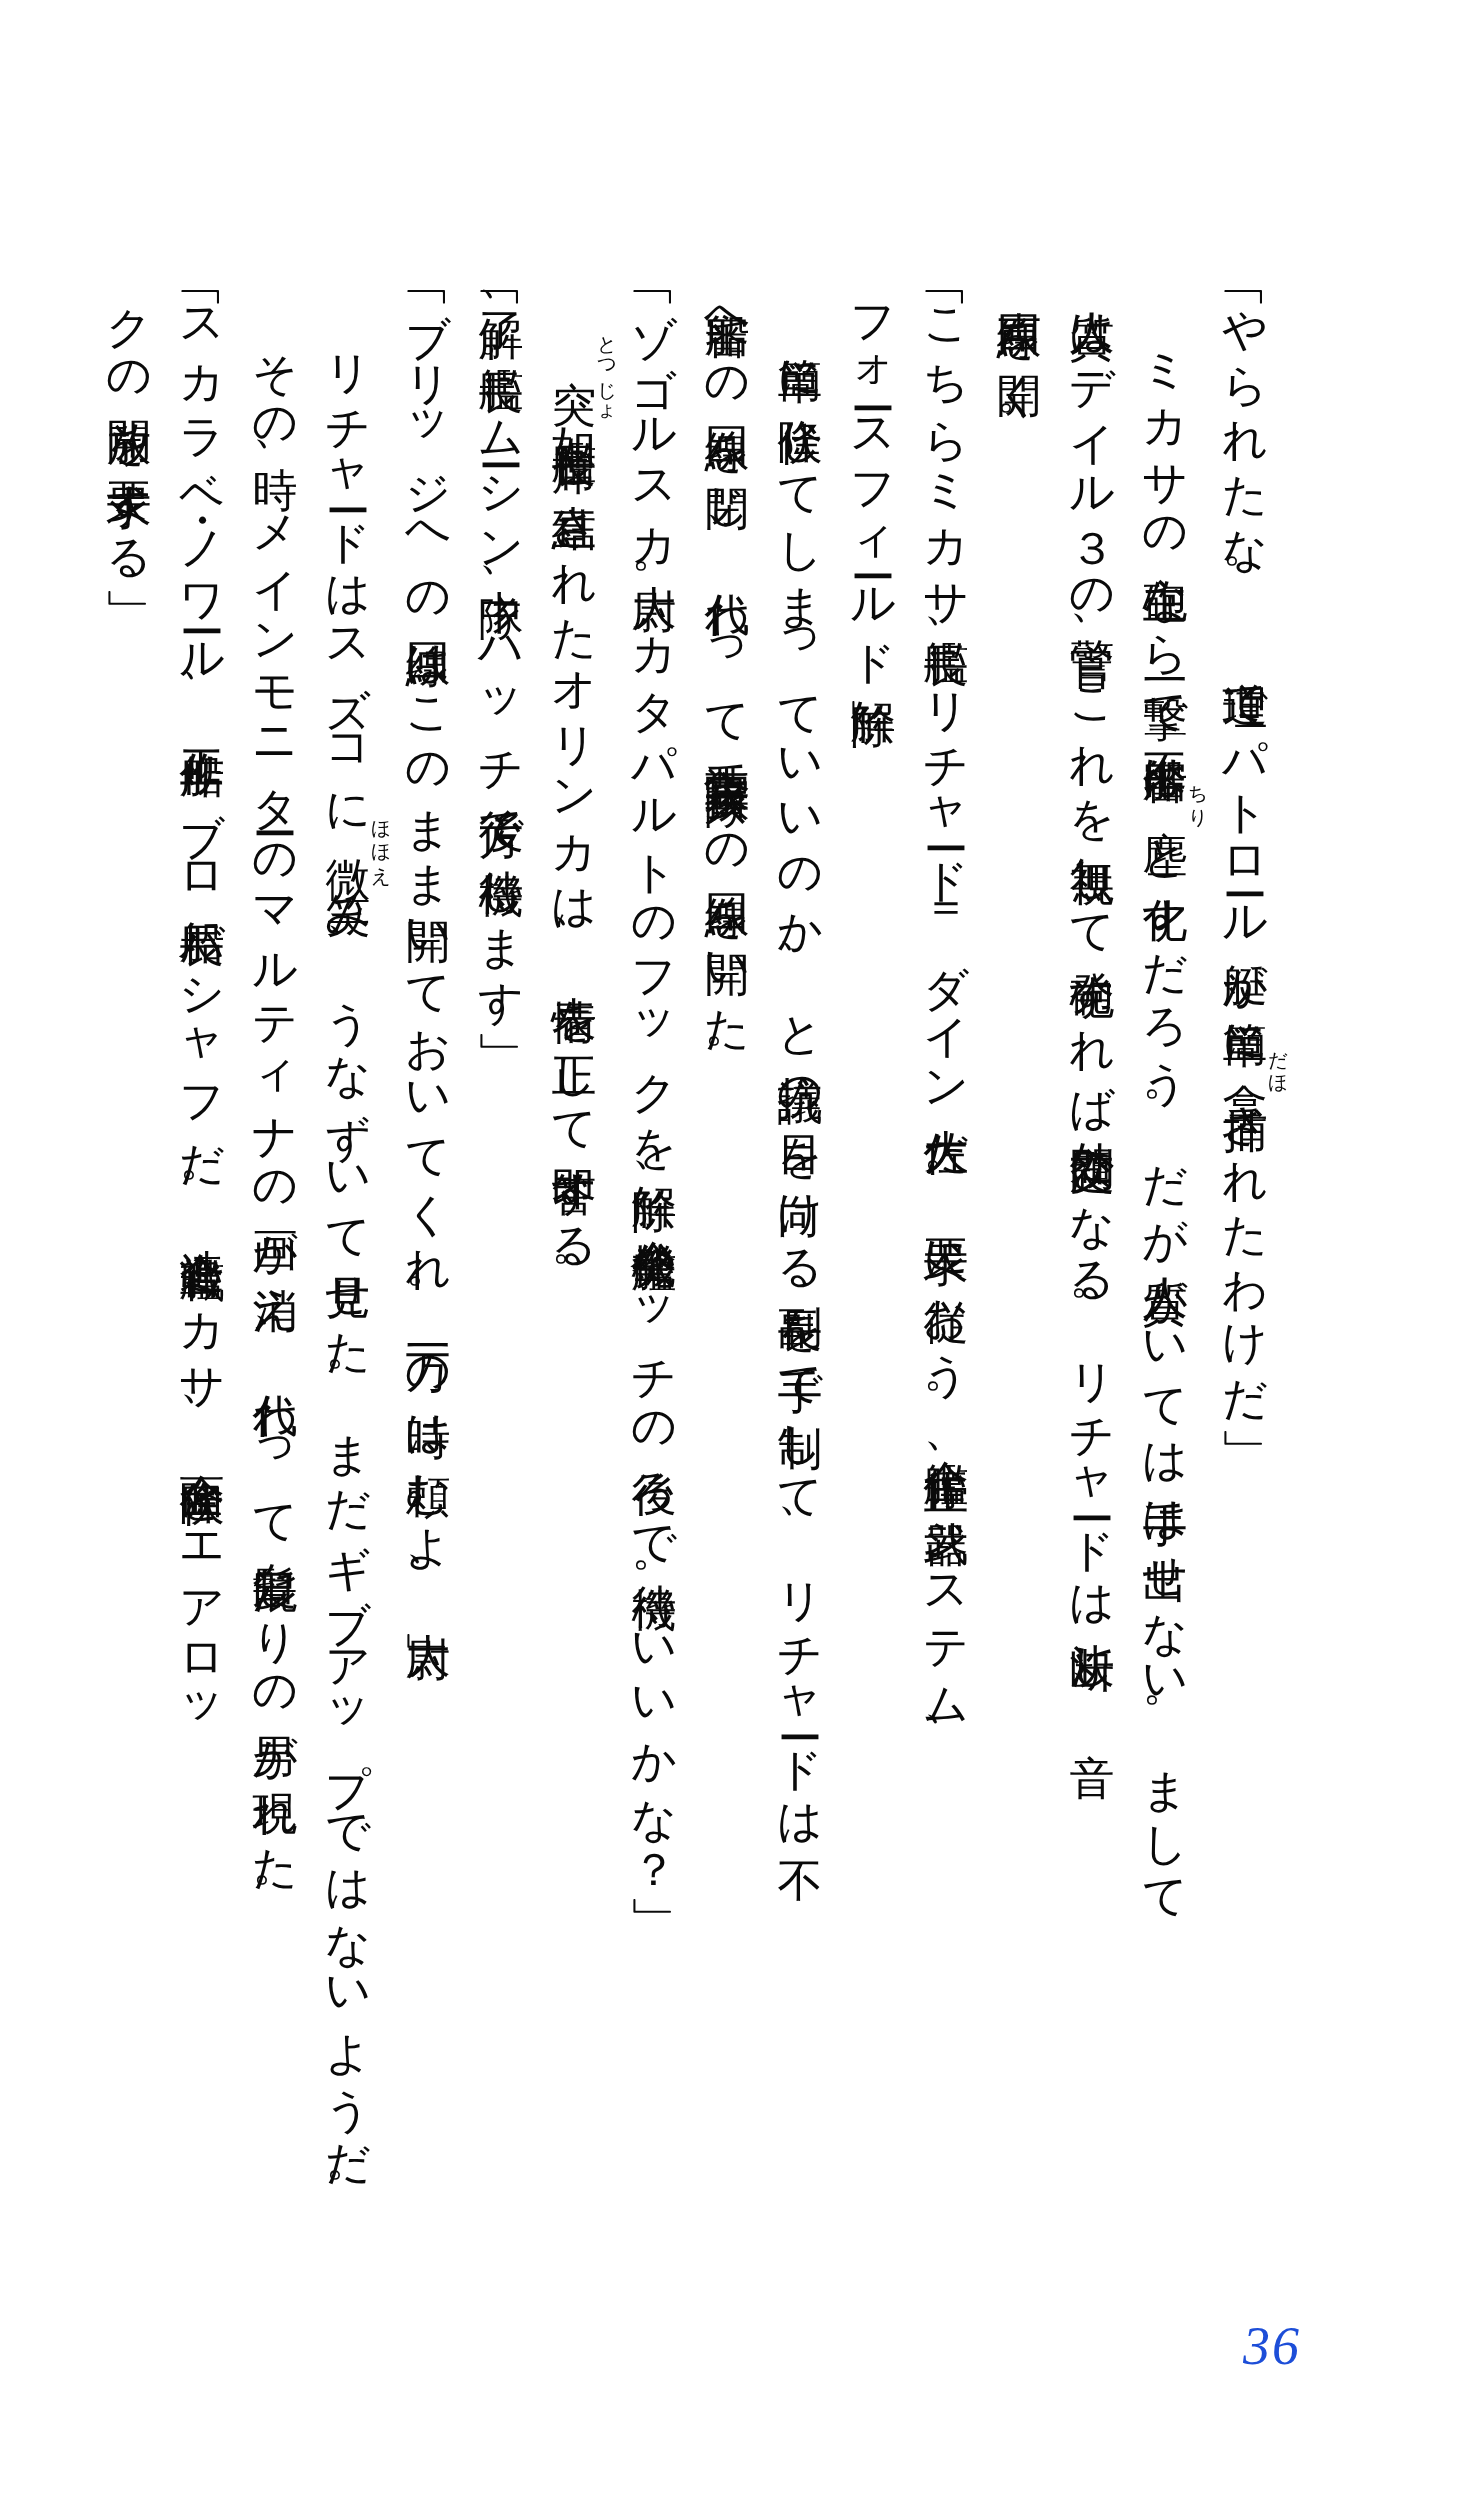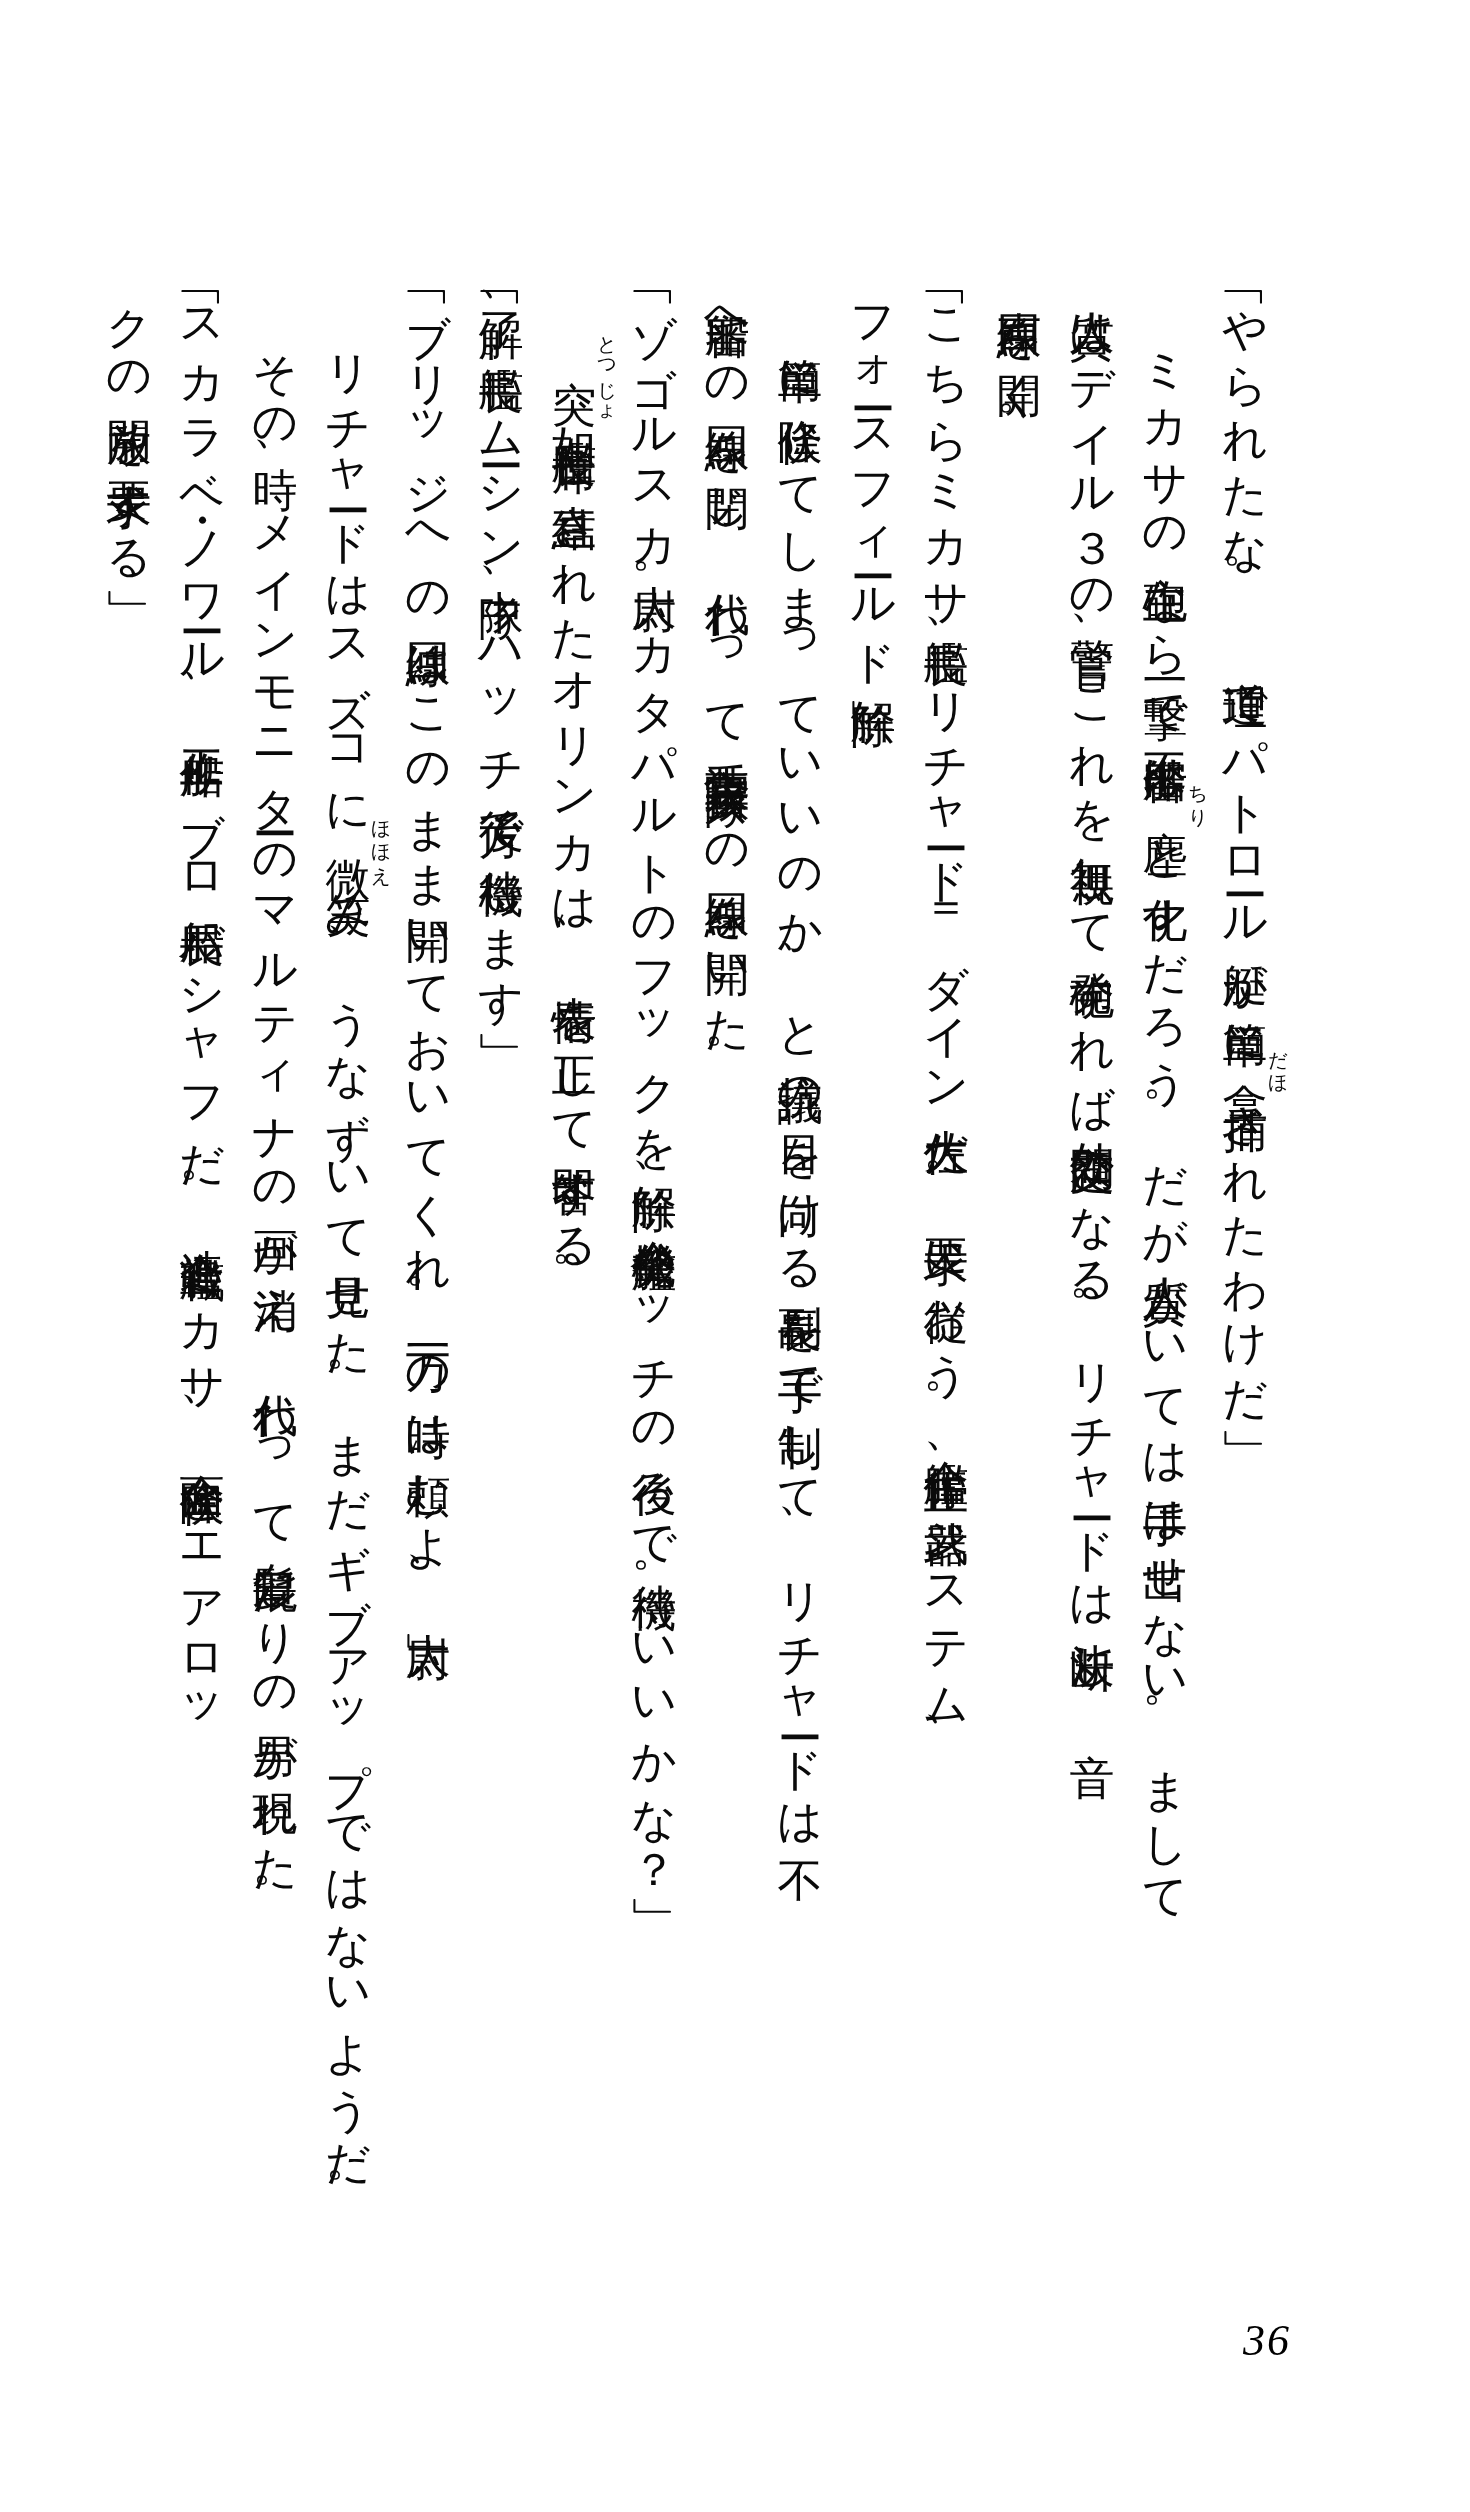--- a/index.html
+++ b/index.html
@@ -40,23 +40,23 @@
   }
   rt {
     font-size: 19.5px;
     letter-spacing: 0.9px;
     font-weight: normal;
   }
   .page-number {
     position: absolute;
     left: 1243px;
     top: 2315px;
-    font-size: 44px;
+    font-size: 54px;
     font-style: italic;
-    color: #000000;
+    color: #1d4ed8;
     letter-spacing: 1.9px;
   }
 </style>
 </head>
 <body>
 
 <div class="page">
   <main class="text-block">
       <div class="col">「やられたな。　道理でパトロール艇が簡単に<ruby>拿捕<rt>だほ</rt></ruby>されたわけだ」</div>
       <div class="col indent">ミカサの主砲なら一撃で不審船は<ruby>塵<rt>ちり</rt></ruby>と化すだろう。だが人質がいては手は出せない。まして</div>

